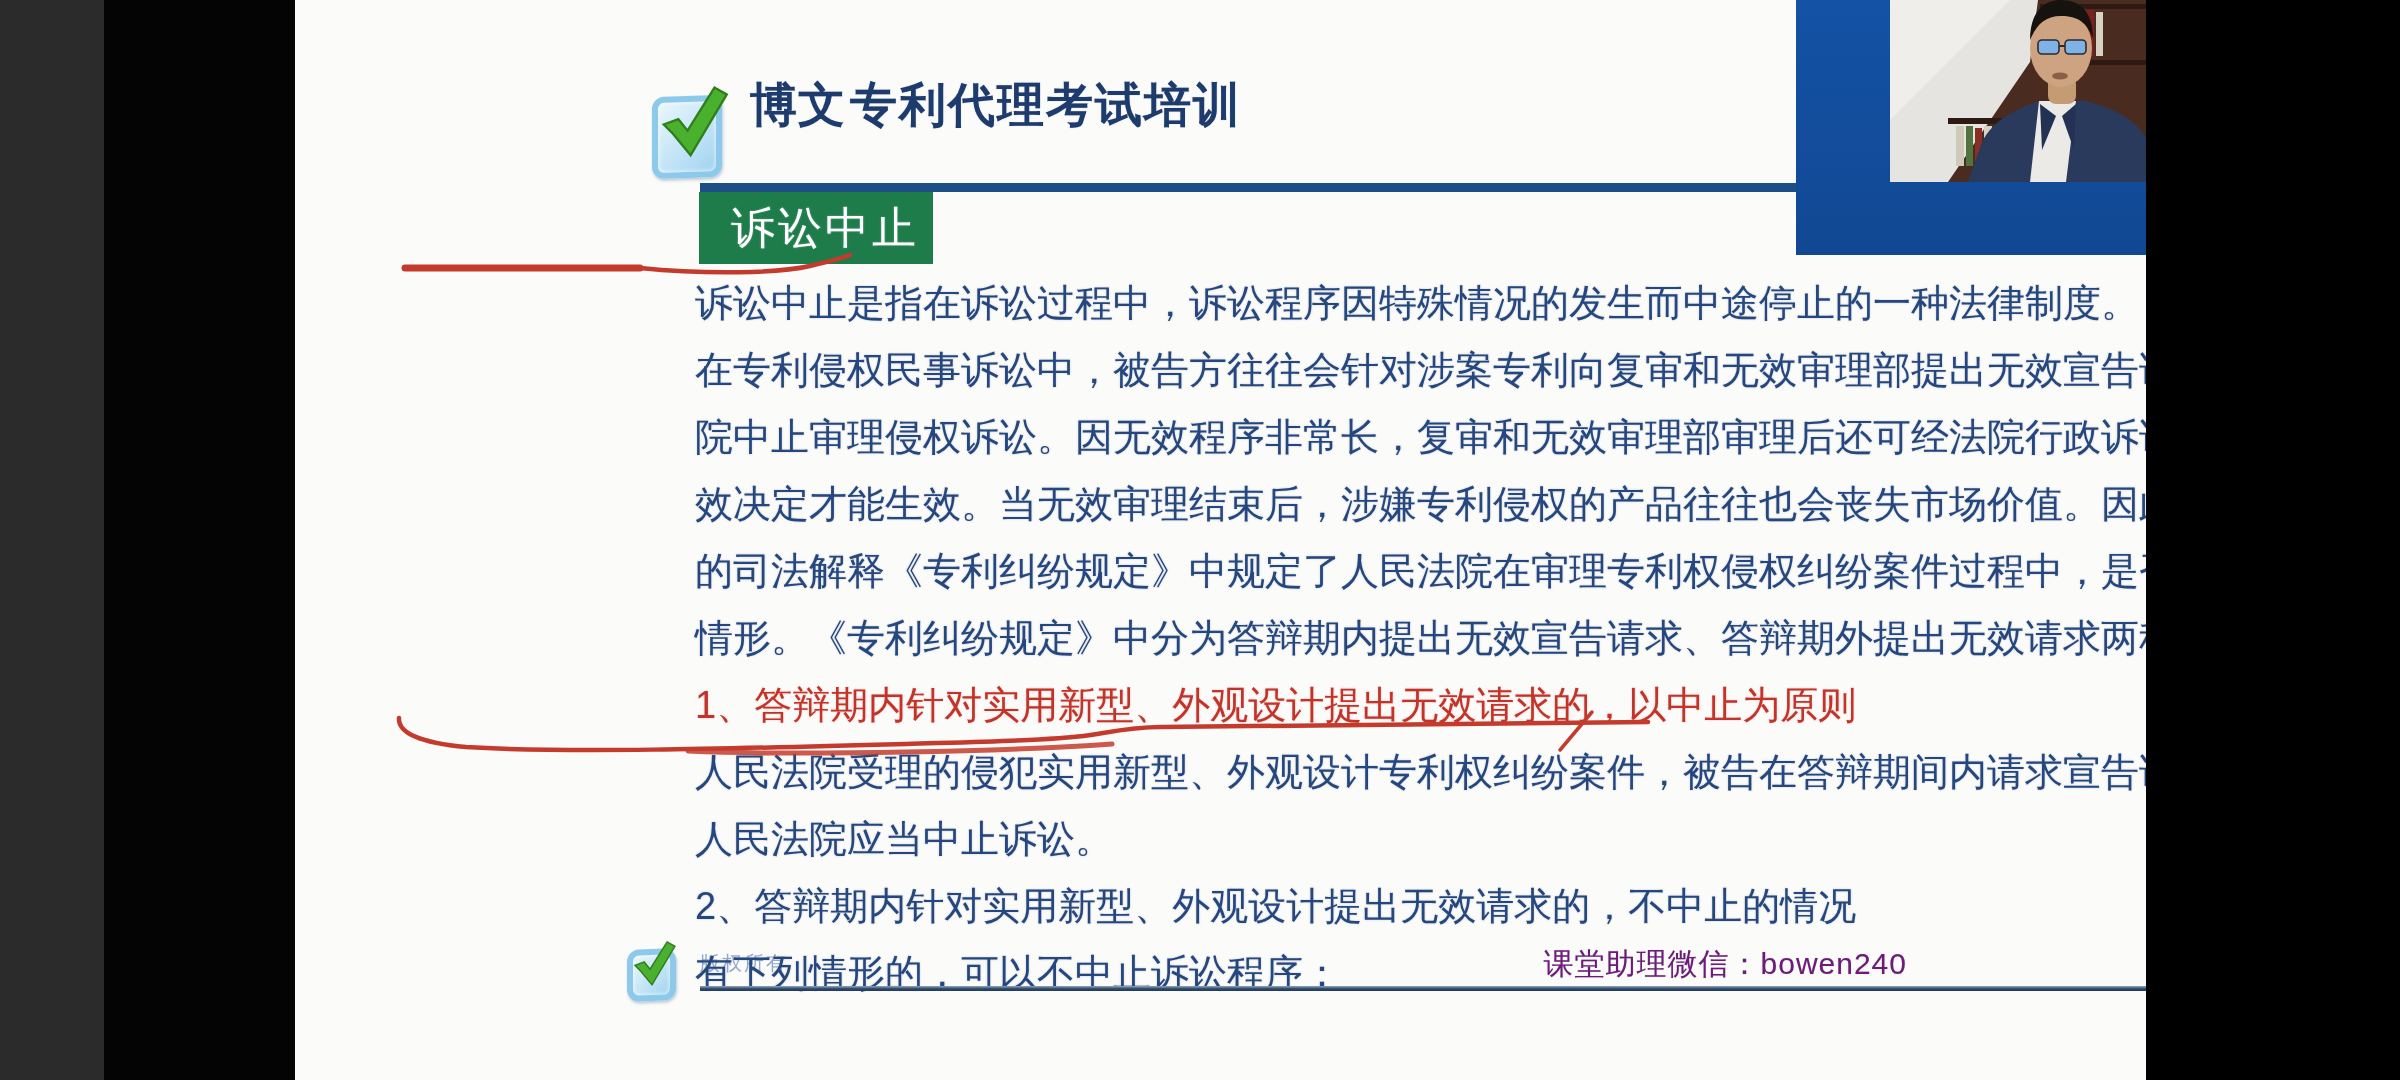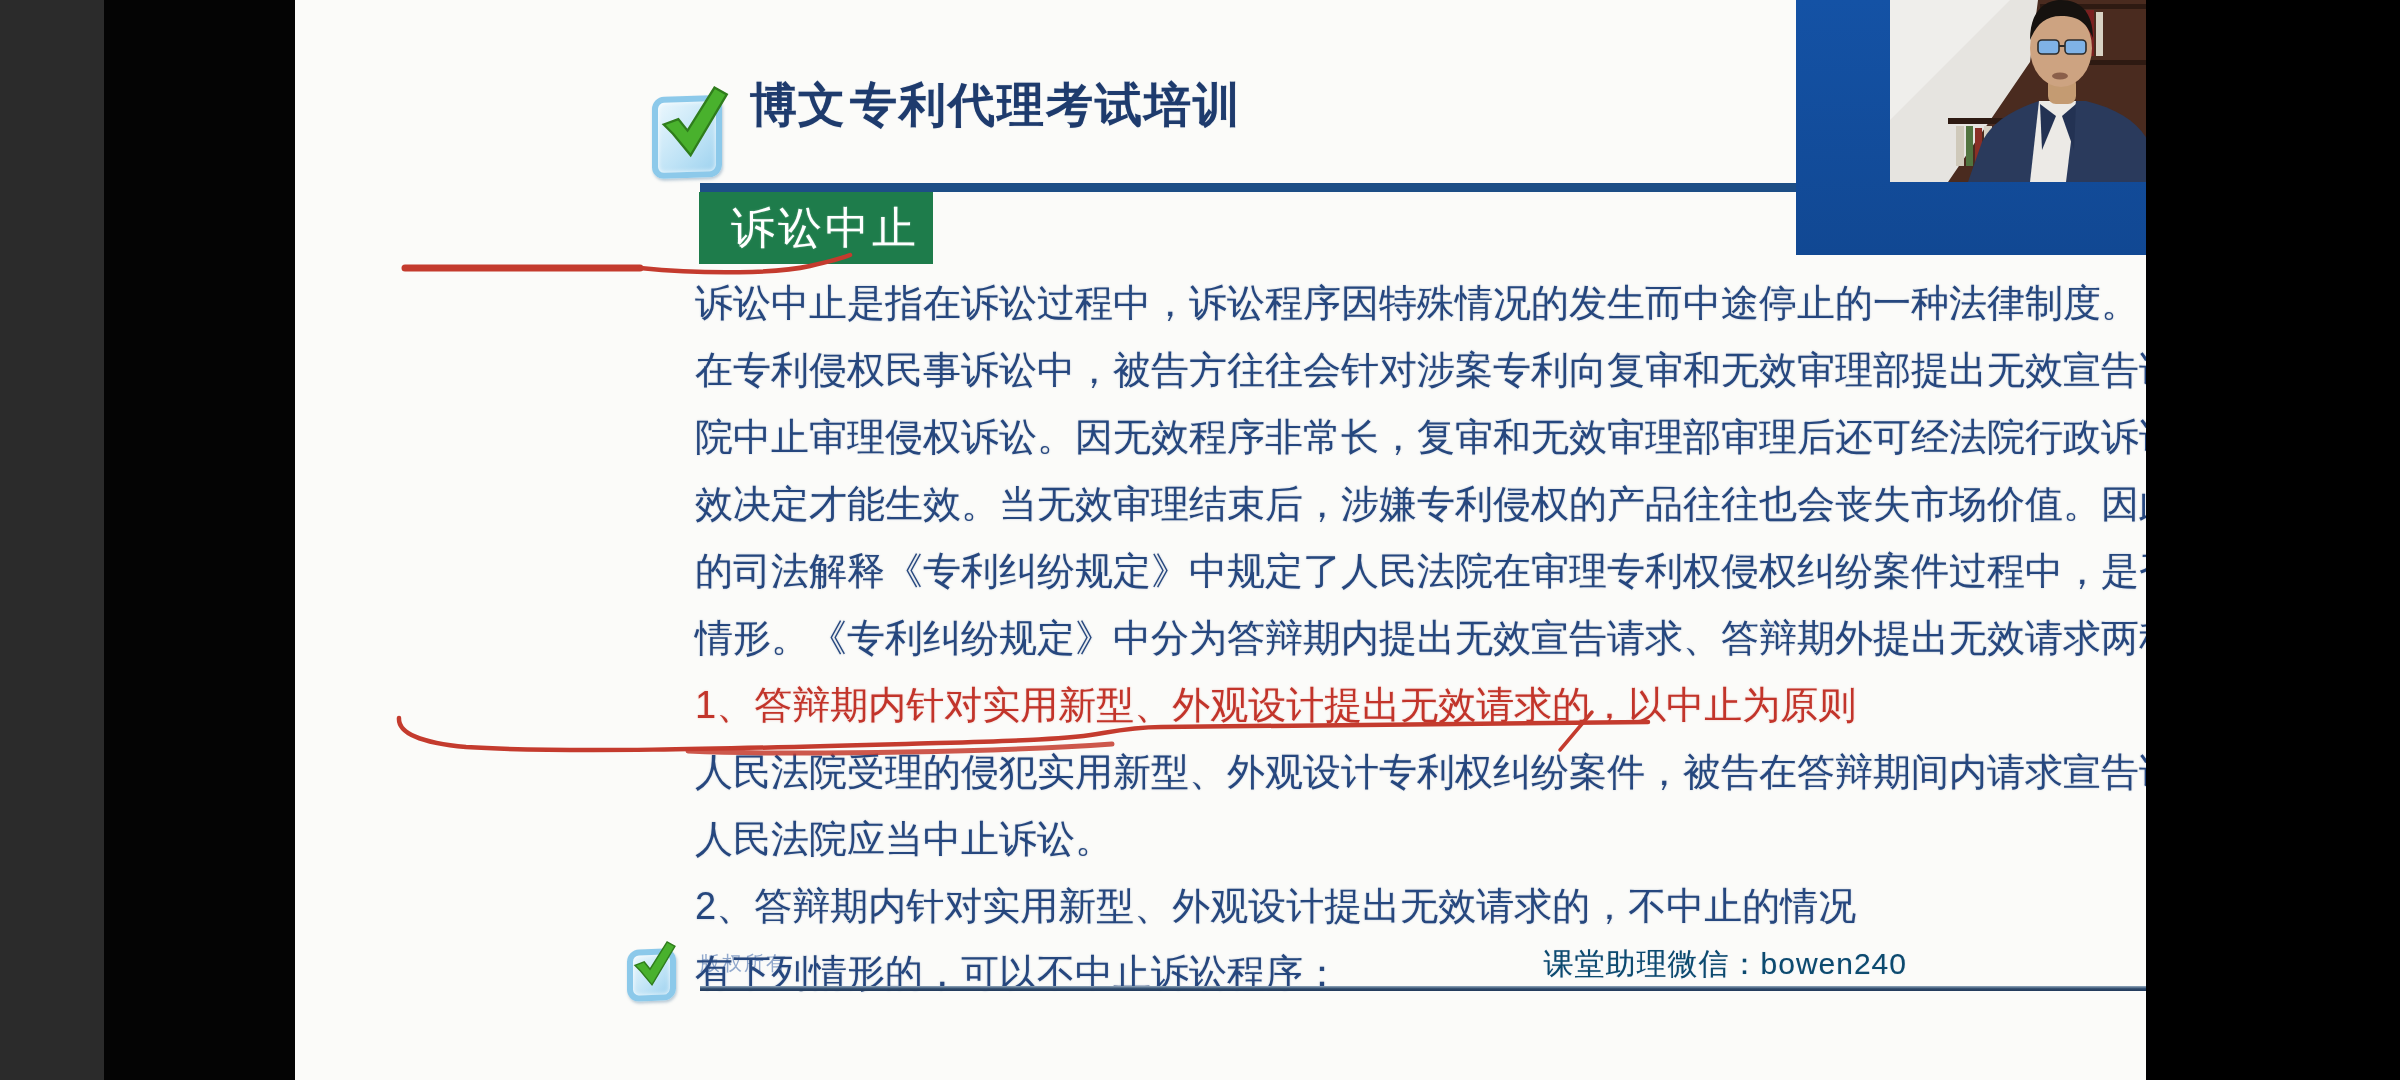--- a/index.html
+++ b/index.html
@@ -49,21 +49,21 @@
   .line{height:67px;line-height:67px;font-size:38px;letter-spacing:0;
         color:#26477e;white-space:nowrap;text-shadow:0 0 2px rgba(38,71,126,.30);}
   .line.red{color:#c2342a;text-shadow:0 0 2px rgba(194,52,42,.30);}
 
   
   .pen{position:absolute;left:0;top:0;width:2400px;height:1080px;pointer-events:none;}
 
   
   .watermark{position:absolute;left:405px;top:950px;font-size:20px;letter-spacing:2px;
              color:#3c66a8;opacity:.55;white-space:nowrap;}
-  .assistant{position:absolute;right:305px;top:944px;font-size:30px;color:#0c4a6e;
+  .assistant{position:absolute;right:305px;top:944px;font-size:30px;color:#701a75;
              letter-spacing:1px;white-space:nowrap;text-shadow:0 0 1px rgba(45,92,168,.4);}
   .footer-line{position:absolute;left:405px;top:986px;width:1688px;height:5px;
                background:linear-gradient(180deg,#93a9bd 0%,#2e4a6b 55%,#22395a 100%);}
   .page-number{position:absolute;left:2015px;top:992px;font-size:45px;color:#2e2e2e;
                letter-spacing:1px;}
 </style>
 </head>
 <body>
 
 <div class="stage">

